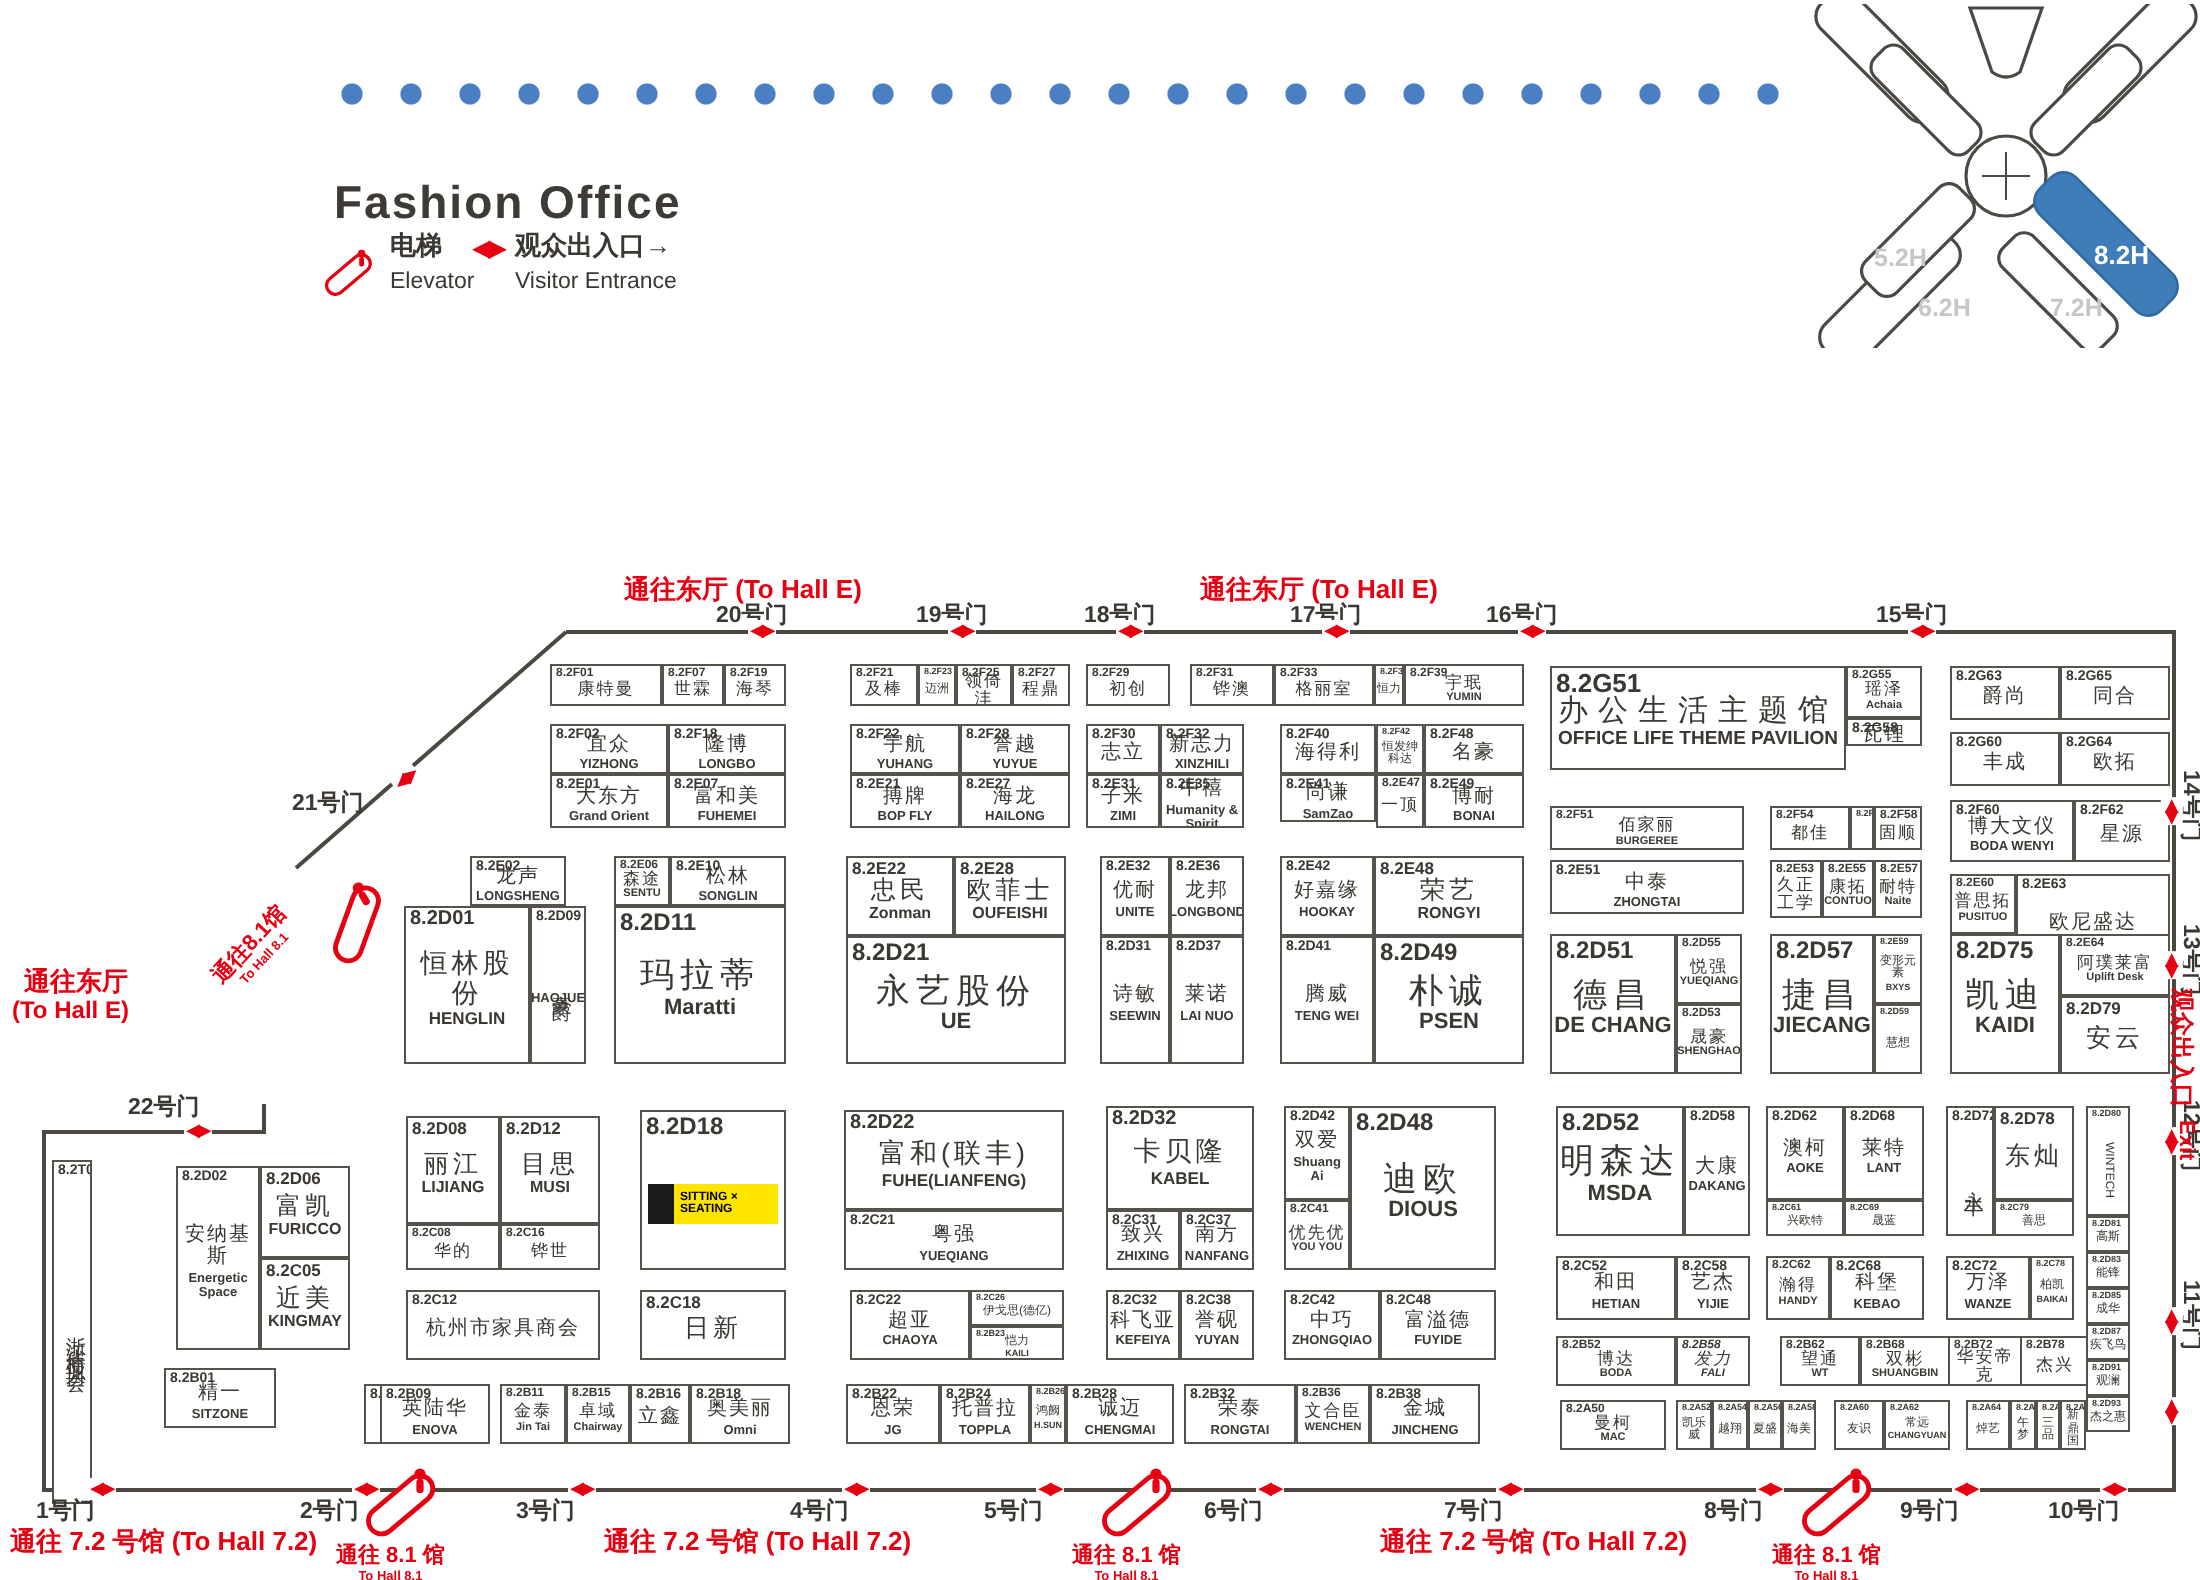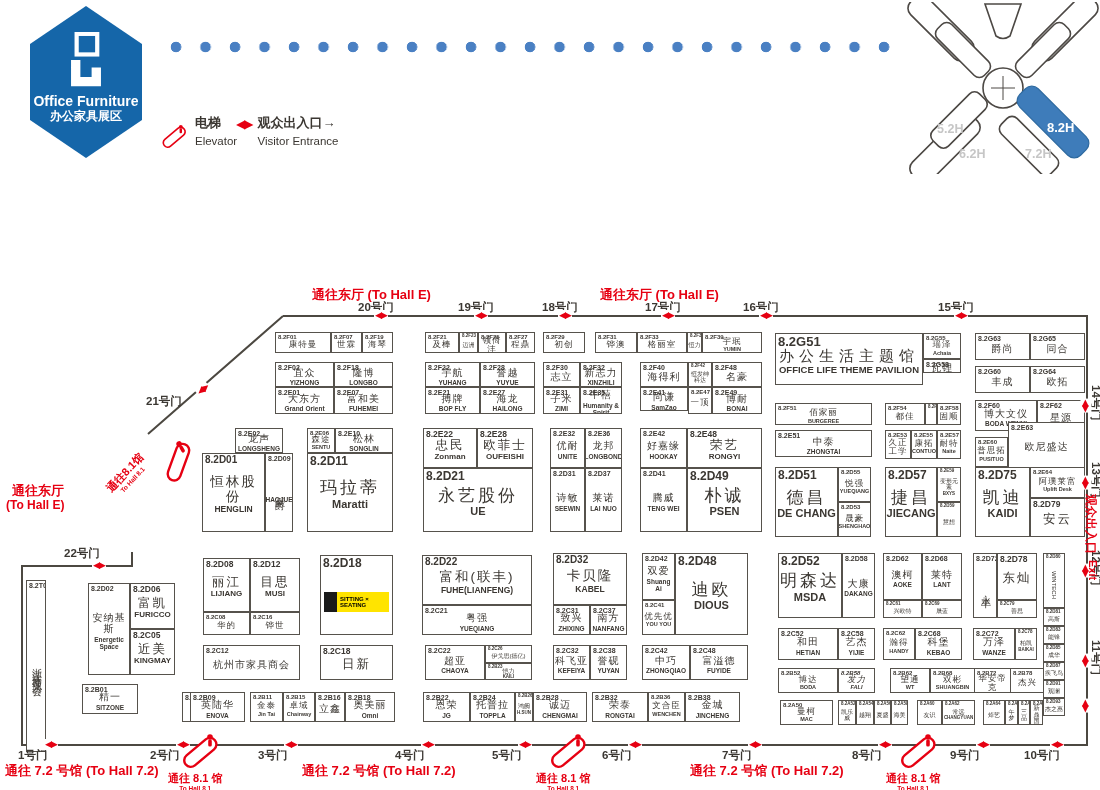--- a/index.html
+++ b/index.html
@@ -63,29 +63,22 @@
       <g id="esc">
         <g transform="rotate(-40)">
           <rect x="-19" y="-6" width="38" height="13" rx="6.5" fill="#fff" stroke="#e60012" stroke-width="2.4"></rect>
         </g>
         <circle cx="10" cy="-15" r="2.8" fill="#e60012"></circle>
         <rect x="8.2" y="-12.5" width="3.6" height="7" rx="1.5" fill="#e60012"></rect>
       </g>
     </defs>
   </svg>
 
-  <div class="hexlogo">
-    <svg width="50" height="58" viewBox="0 0 52 62">
-      <rect x="16" y="2" width="22" height="22" fill="none" stroke="#fff" stroke-width="4.5"></rect>
-      <path d="M10,30 h10 v18 h12 v-10 h10 v20 h-32 z" fill="#fff"></path>
-    </svg>
-    <div class="hl1">Office Furniture</div>
-    <div class="hl2">办公家具展区</div>
-  </div>
   <div class="dots"></div>
+  <div class="ten">Fashion Office</div>
 
   <div class="legitem" style="left:160px;top:115px">
     <svg width="30" height="34">
         <use href="#esc" transform="translate(14,22) scale(.68)"></use>
       </svg>
     <div class="legtxt">
       <div class="lzh">电梯</div>
       <div class="len">Elevator</div>
     </div>
   </div>
@@ -439,21 +432,21 @@
           <span class="ben">Naite</span>
         </span>
       </div>
       <div class="booth sm" style="left: 975px; top: 437px; width: 33px; height: 30px;">
         <span class="bid">8.2E60</span>
         <span class="bname">
           <span class="bzh">普思拓</span>
           <span class="ben">PUSITUO</span>
         </span>
       </div>
-      <div class="booth md" style="left: 1008px; top: 422px; width: 77px; height: 46px;">
+      <div class="booth md" style="left: 1008px; top: 437px; width: 77px; height: 46px;">
         <span class="bid">8.2E63</span>
         <span class="bname">
           <span class="bzh">欧尼盛达</span>
         </span>
       </div>
       <div class="booth xl" style="left: 775px; top: 467px; width: 63px; height: 70px;">
         <span class="bid">8.2D51</span>
         <span class="bname">
           <span class="bzh">德昌</span>
           <span class="ben">DE CHANG</span>

